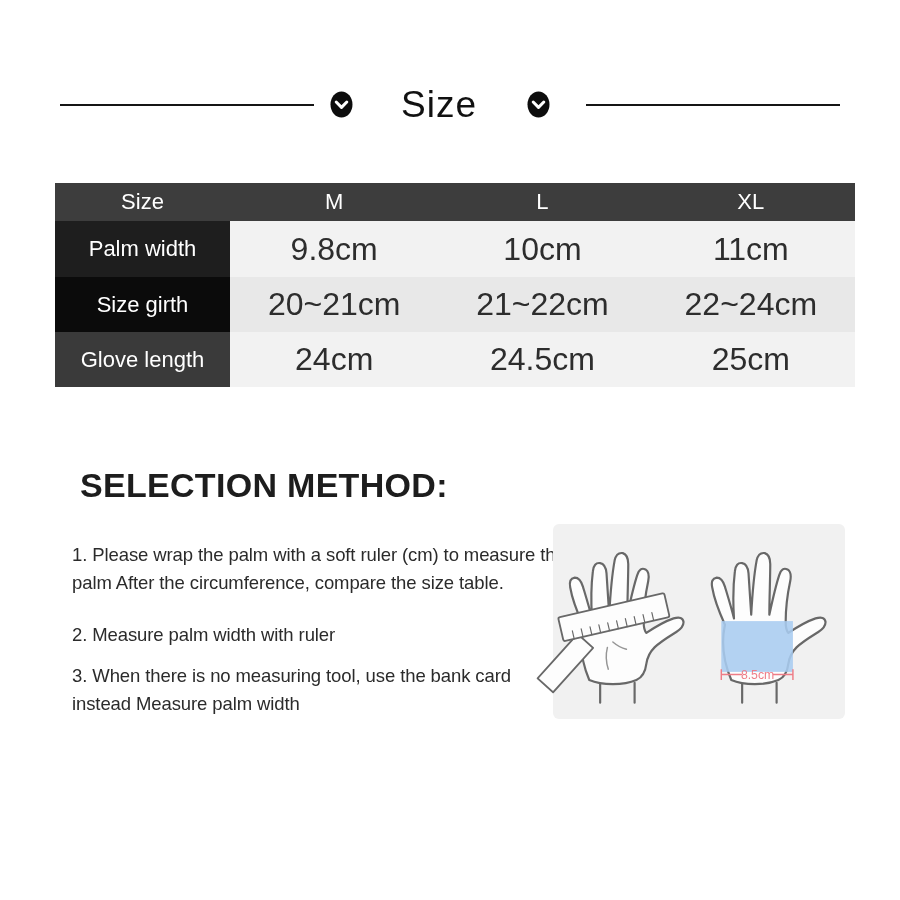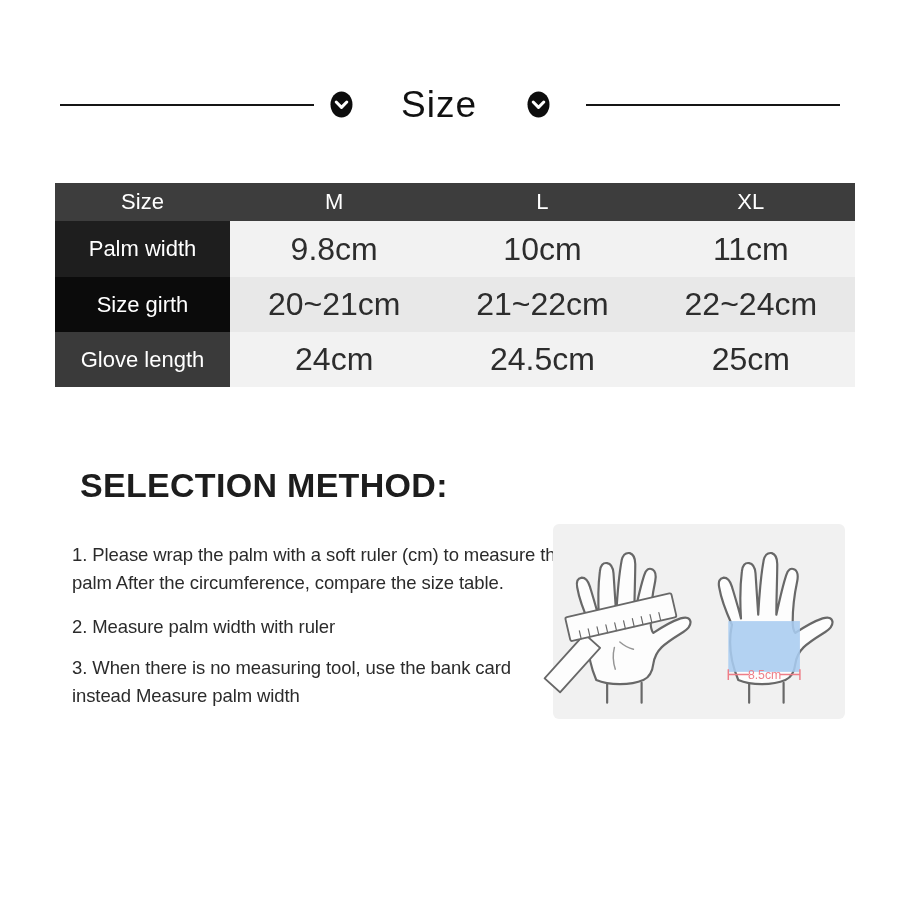--- a/index.html
+++ b/index.html
@@ -27,26 +27,26 @@
   .size-table tbody tr:nth-child(2) th{background:var(--label-bg-b,#0b0b0b);}
   .size-table tbody tr:nth-child(3) th{background:var(--label-bg-c,#3a3a3a);text-align:center;}
   .size-table td{font-size:32px;color:var(--table-text,#2d2d2d);}
   .size-table tbody tr:nth-child(odd) td{background:var(--row-bg-light,#f2f2f2);}
   .size-table tbody tr:nth-child(even) td{background:var(--row-bg-dark,#e8e8e8);}
   
   .sel-heading{position:absolute;top:458px;left:72px;font-size:34px;font-weight:700;
     letter-spacing:.3px;color:#1d1d1d;margin:8px;}
   .steps{position:absolute;top:541px;left:72px;width:495px;}
   .steps p{margin:0;font-size:18.5px;line-height:1.52;color:#2b2b2b;letter-spacing:-0.1px;}
-  .steps p:nth-child(2){margin-top:16px;}
+  .steps p:nth-child(2){margin-top:24px;}
   .steps p:nth-child(3){margin-top:13px;}
   
   .hands-panel{position:absolute;top:524px;left:553px;width:292px;height:195px;
     background:var(--panel-bg,#f1f1f1);border-radius:6px;display:flex;align-items:center;
-    justify-content:center;gap:6px;}
+    justify-content:flex-start;gap:6px;}
   .hands-panel svg{overflow:visible;display:block;}
   
   .notice{position:absolute;top:769px;left:0;right:0;text-align:center;
     font-size:24.5px;letter-spacing:.4px;color:var(--notice-gray,#c4c4c4);}
 </style>
 </head>
 <body>
 
 <div class="page">
 

